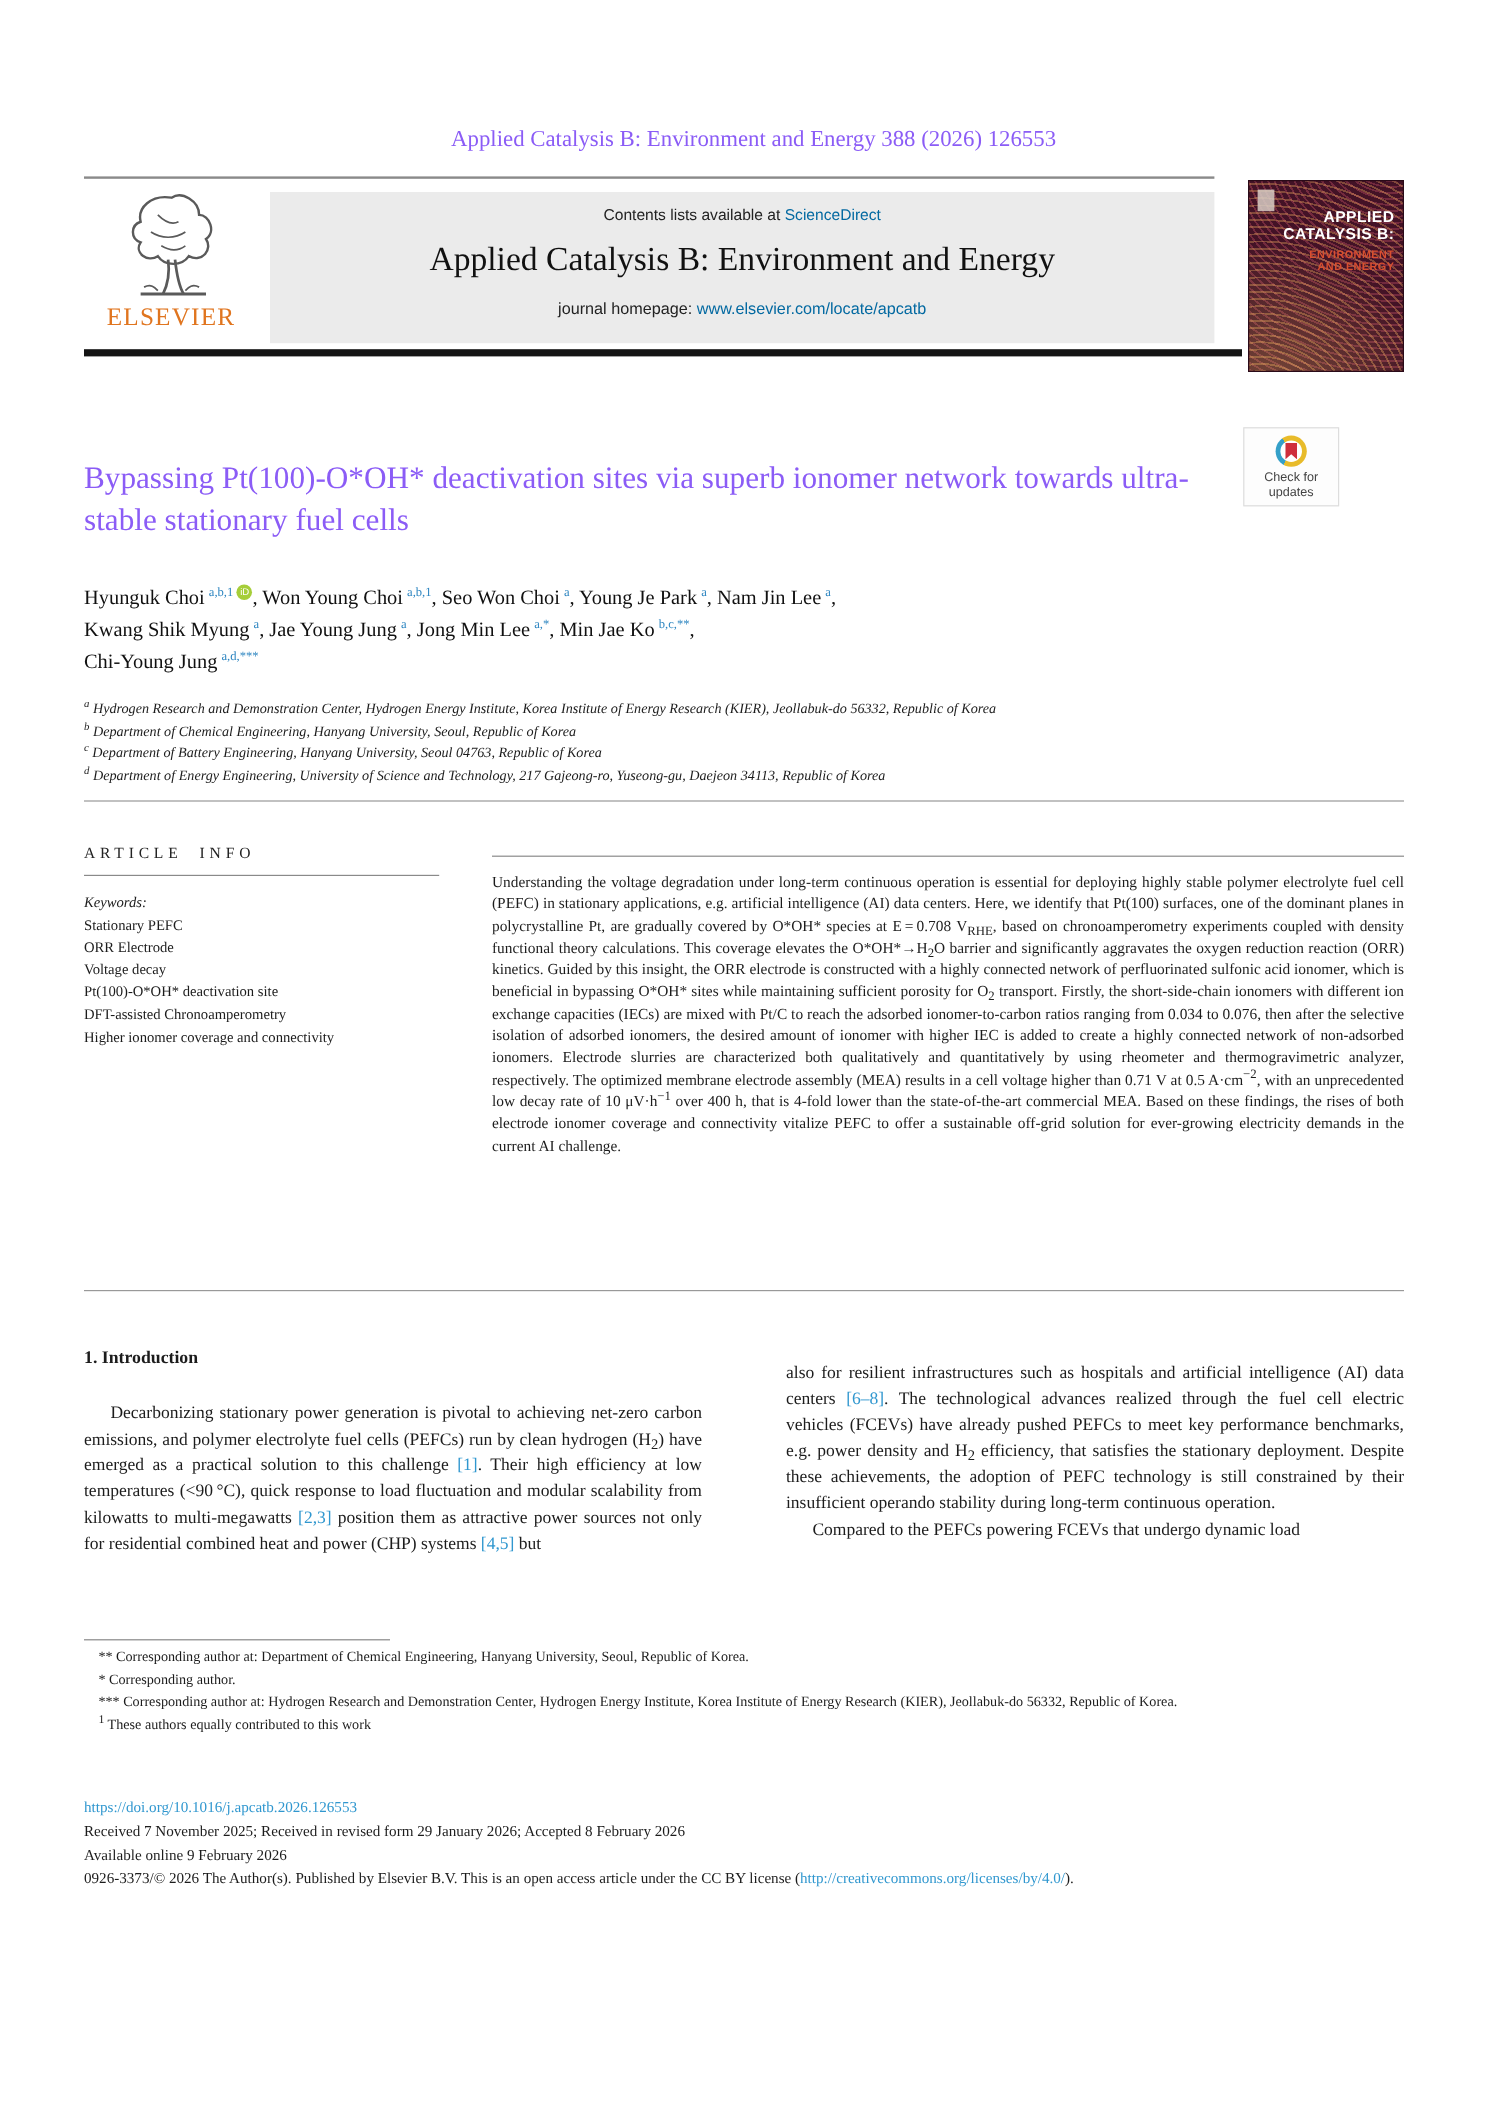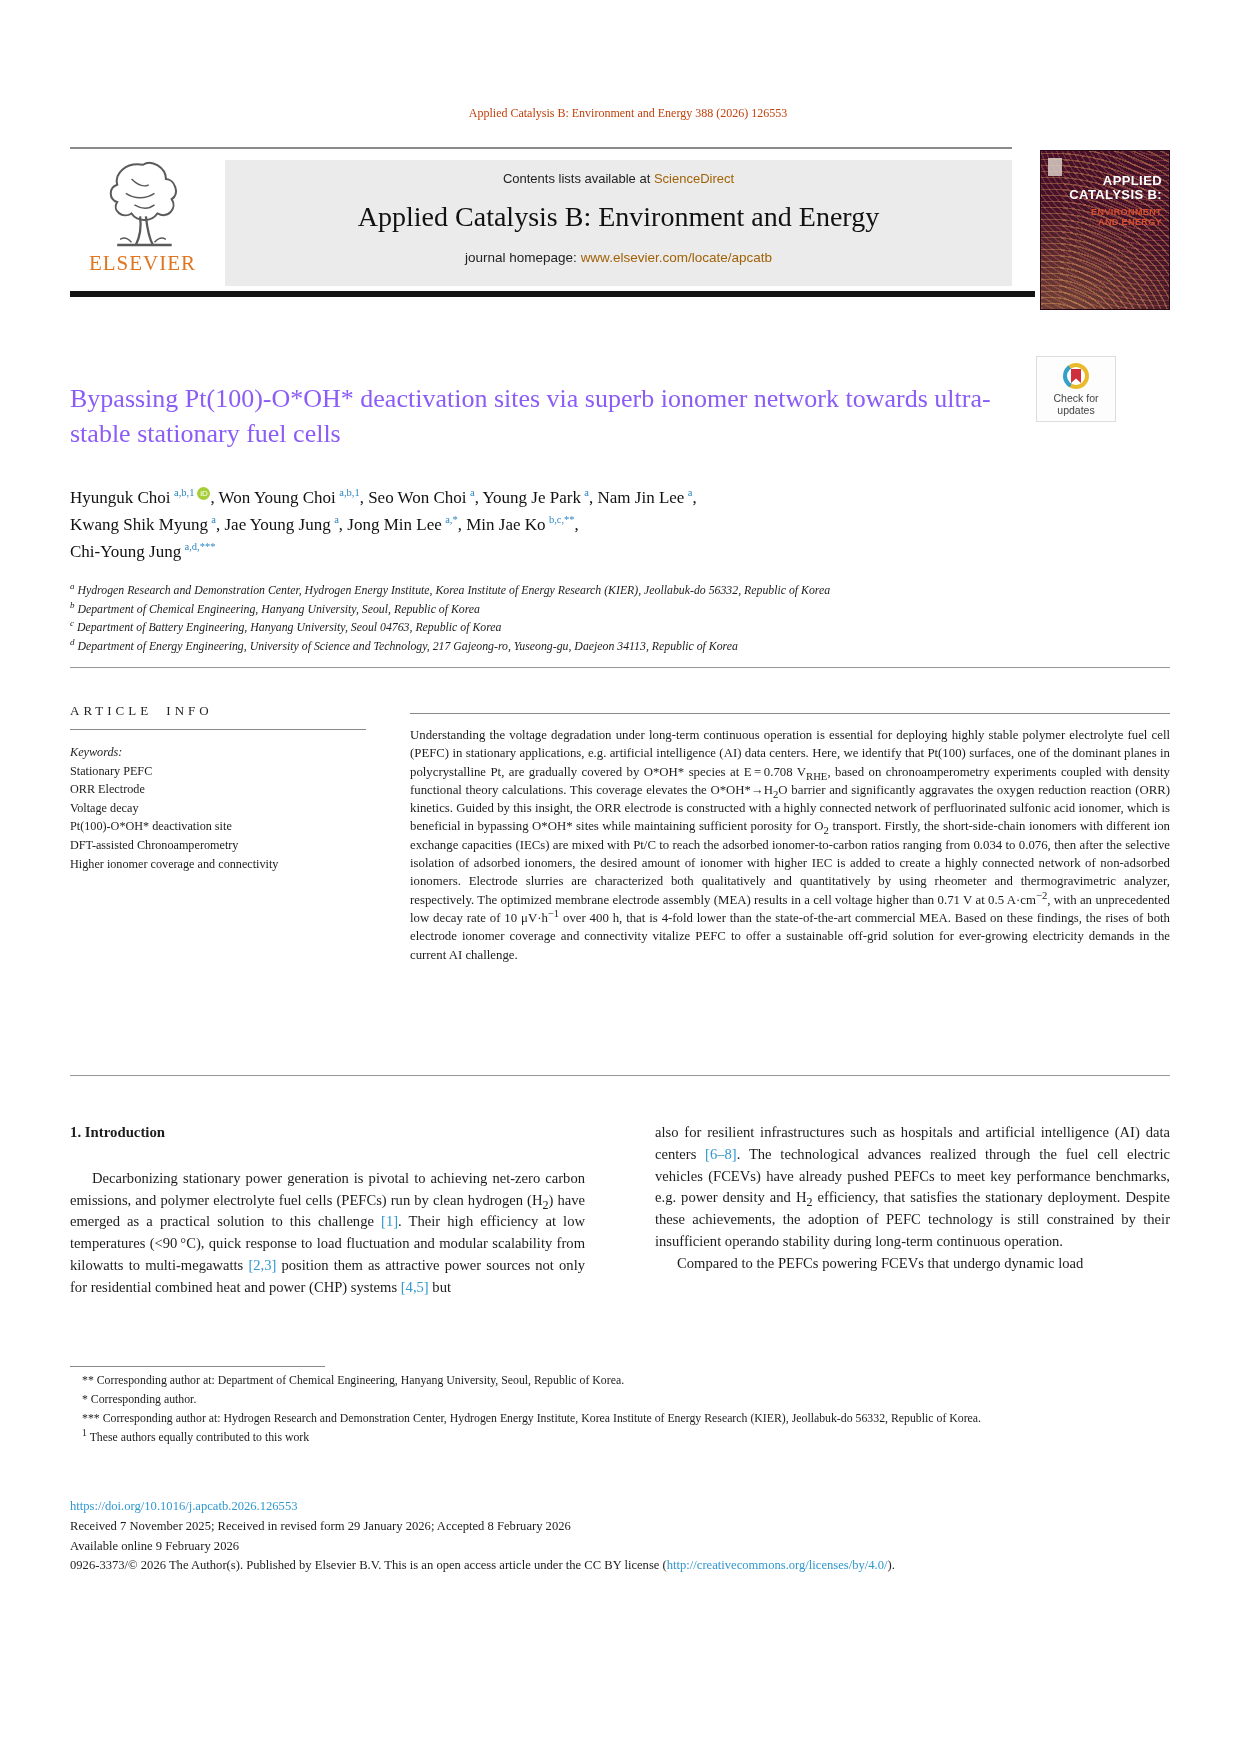--- a/index.html
+++ b/index.html
@@ -1,31 +1,31 @@
 <!DOCTYPE html>
 <html><head>
 <meta charset="utf-8">
 <style>
   html,body{margin:0;padding:0;background:#ffffff;}
   .page{position:relative;width:1240px;height:1755px;margin:0 auto;background:#fff;
         font-family:"Liberation Serif",serif;color:#1c1c1c;overflow:hidden;}
 
   
   .citation{position:absolute;top:106px;left:16px;right:0;text-align:center;
-            font-size:12px;color:#c2410c;}
+            font-size:19px;color:#8b5cf6;}
 
   
   .top-rule{position:absolute;top:147px;left:70px;width:942px;height:2px;background:#8a8a8a;}
   .logo-block{position:absolute;left:70px;top:156px;width:145px;height:134px;text-align:center;}
   .elsevier-word{color:#e0751f;font-size:21px;letter-spacing:1px;margin-top:0;line-height:22px;}
   .header-box{position:absolute;left:225px;top:160px;width:787px;height:126px;background:#ebebeb;text-align:center;}
   .contents-line{margin-top:11px;font-family:"Liberation Sans",sans-serif;font-size:13px;color:#222;}
   .journal-title{font-size:28px;color:#111;margin-top:15px;}
   .homepage-line{margin-top:17px;font-family:"Liberation Sans",sans-serif;font-size:13.5px;color:#222;}
-  .lnk-bright{color:#a16207;text-decoration:none;cursor:pointer;}
+  .lnk-bright{color:#0369a1;text-decoration:none;cursor:pointer;}
   .thick-bar{position:absolute;left:70px;top:291px;width:965px;height:6px;background:#141414;}
 
   
   .cover{position:absolute;left:1040px;top:150px;width:130px;height:160px;
          background-color:#431226;
          background-image:
            radial-gradient(circle at 15% 115%, rgba(250,210,100,.30), transparent 62%),
            repeating-radial-gradient(circle at 8% 130%, rgba(245,175,95,.35) 0 1.5px, transparent 1.5px 6px),
            repeating-radial-gradient(circle at 92% -25%, rgba(225,95,115,.30) 0 1.5px, transparent 1.5px 5px);
          box-shadow:inset 0 0 0 1px #2a0a18;}
@@ -60,21 +60,21 @@
   .block-heading{font-size:13px;letter-spacing:4px;word-spacing:7px;font-weight:400;color:#222;margin:0;}
   .heading-rule{border:0;border-top:1px solid #8a8a8a;margin:10px 0 0 0;}
   .article-info{position:absolute;left:70px;top:703px;width:296px;}
   .keywords{margin-top:13px;font-size:12.2px;line-height:18.6px;}
   .kw-label{font-style:italic;}
   .abstract-block{position:absolute;left:410px;top:703px;width:760px;}
   .abstract-text{margin-top:12px;font-size:12.8px;line-height:18.3px;text-align:justify;color:#1c1c1c;}
 
   
   .sep-rule{left:70px;top:1075px;width:1100px;}
-  .intro-cols{position:absolute;left:70px;top:1122px;width:1100px;display:flex;gap:70px;}
+  .intro-cols{position:absolute;left:70px;top:1122px;width:1100px;display:flex;gap:70px;align-items:center;}
   .col{width:528px;font-size:14.6px;line-height:21.8px;text-align:justify;}
   .section-heading{font-size:14.8px;font-weight:bold;margin:0 0 24px 0;}
   .col p{margin:0;}
   .indent{text-indent:22px;}
   .ref{color:#3097cf;cursor:pointer;}
   .lnk{color:#3097cf;text-decoration:none;cursor:pointer;}
 
   
   .fn-rule{left:70px;top:1366px;width:255px;background:#888;}
   .footnotes{position:absolute;left:70px;top:1371px;width:1104px;font-size:11.8px;line-height:19px;}

